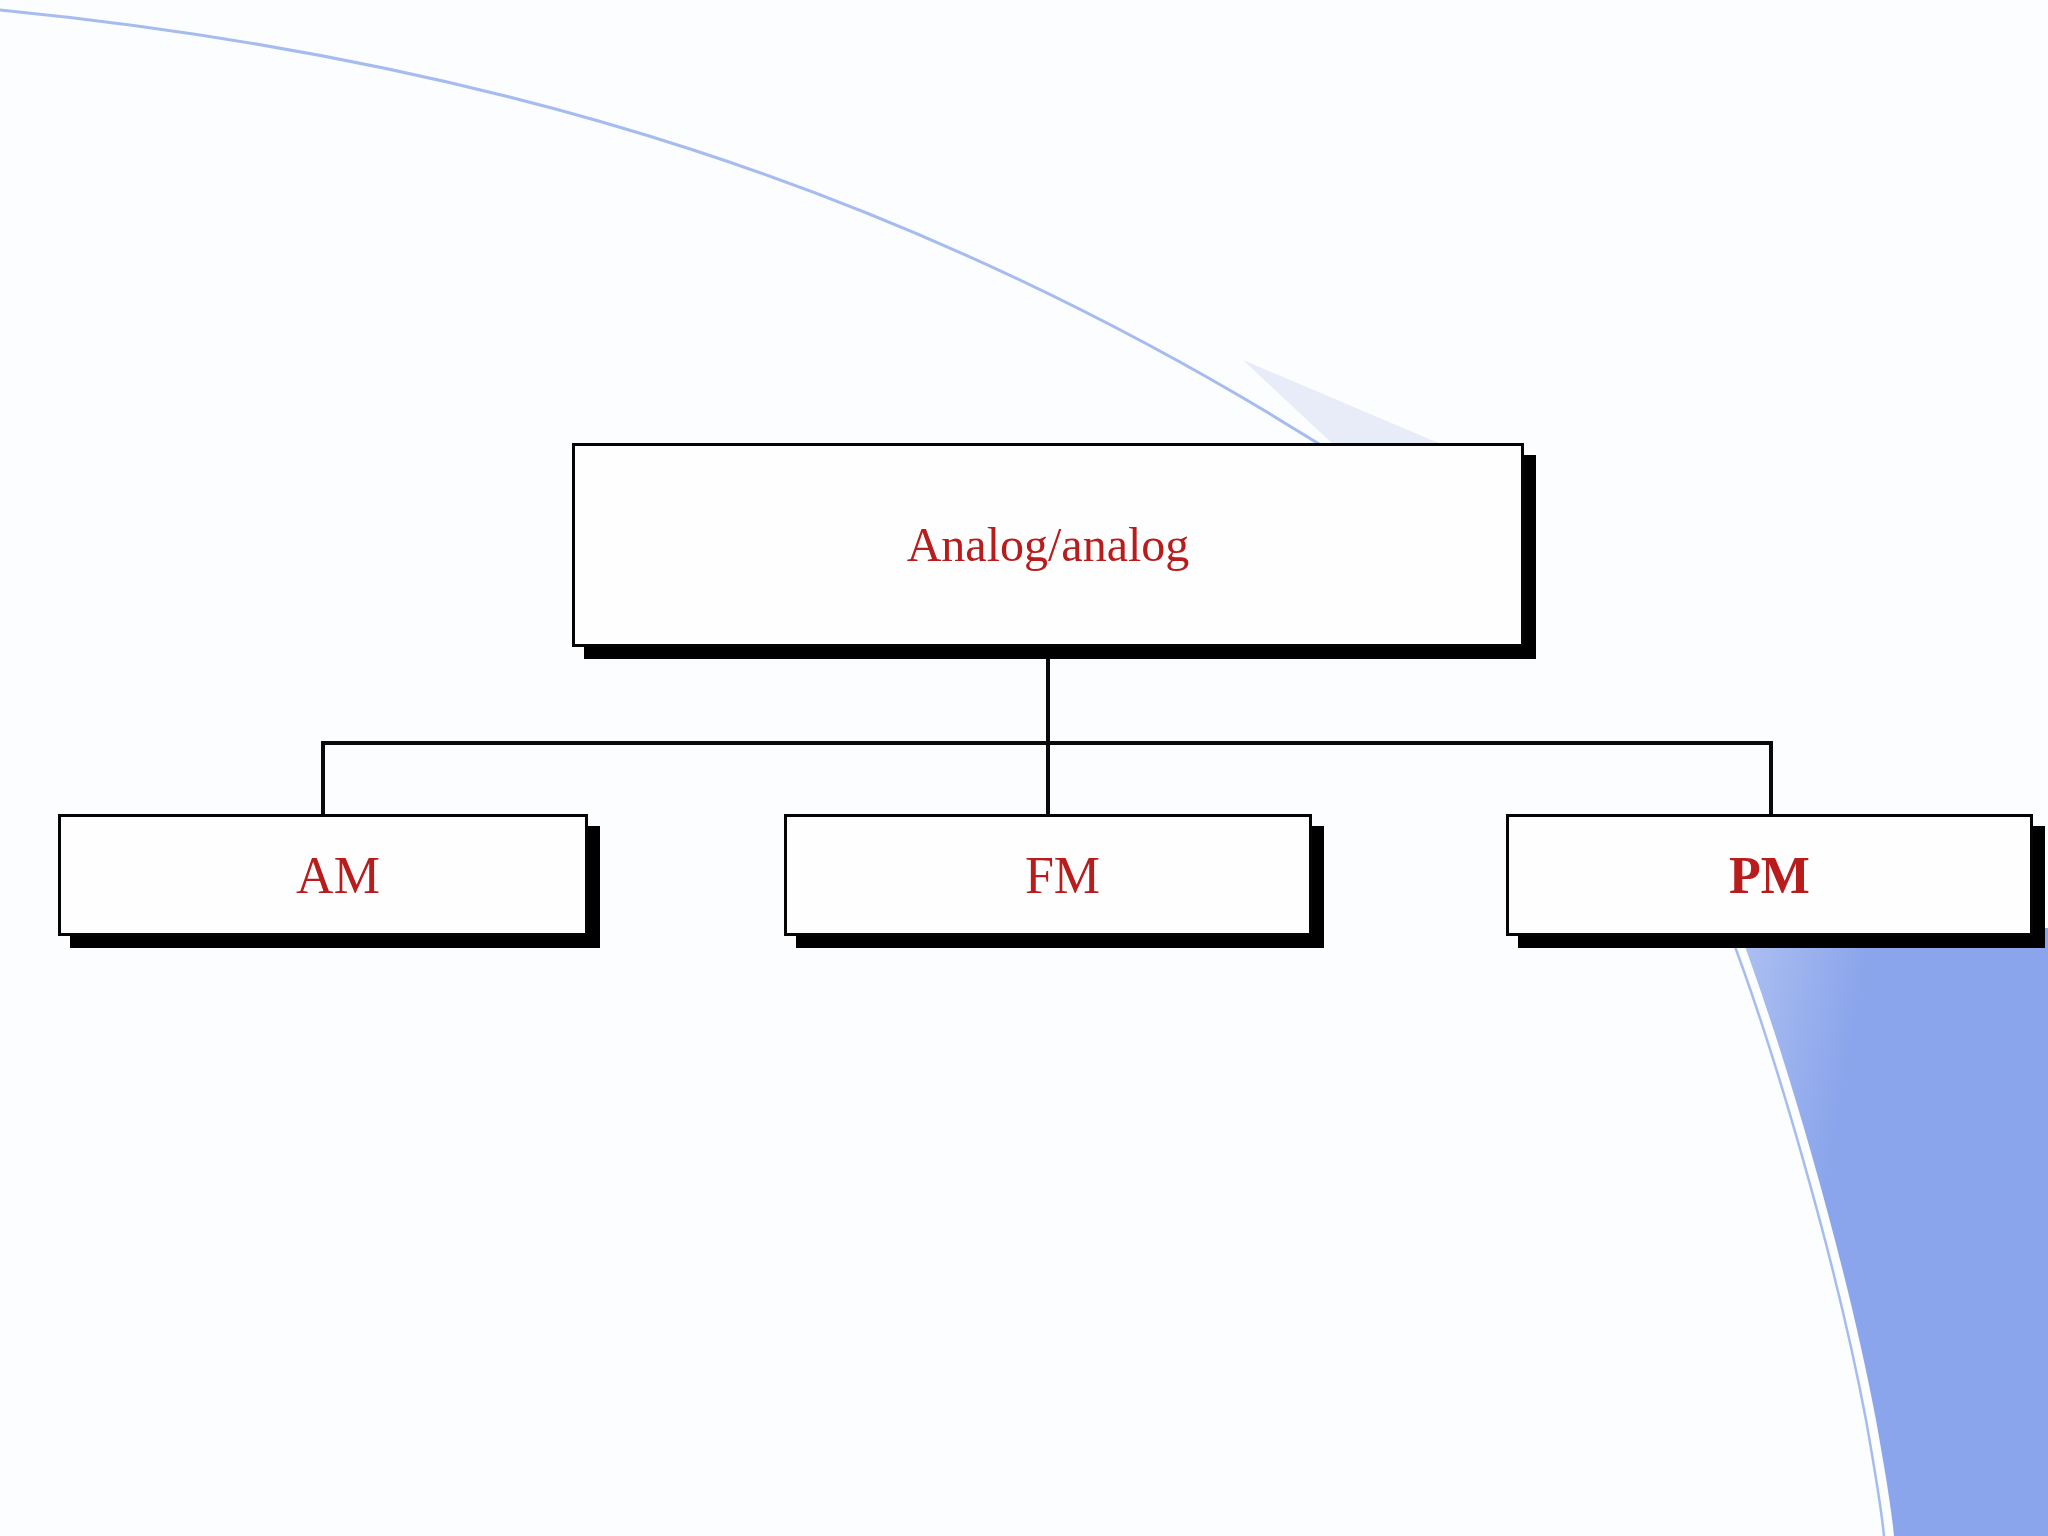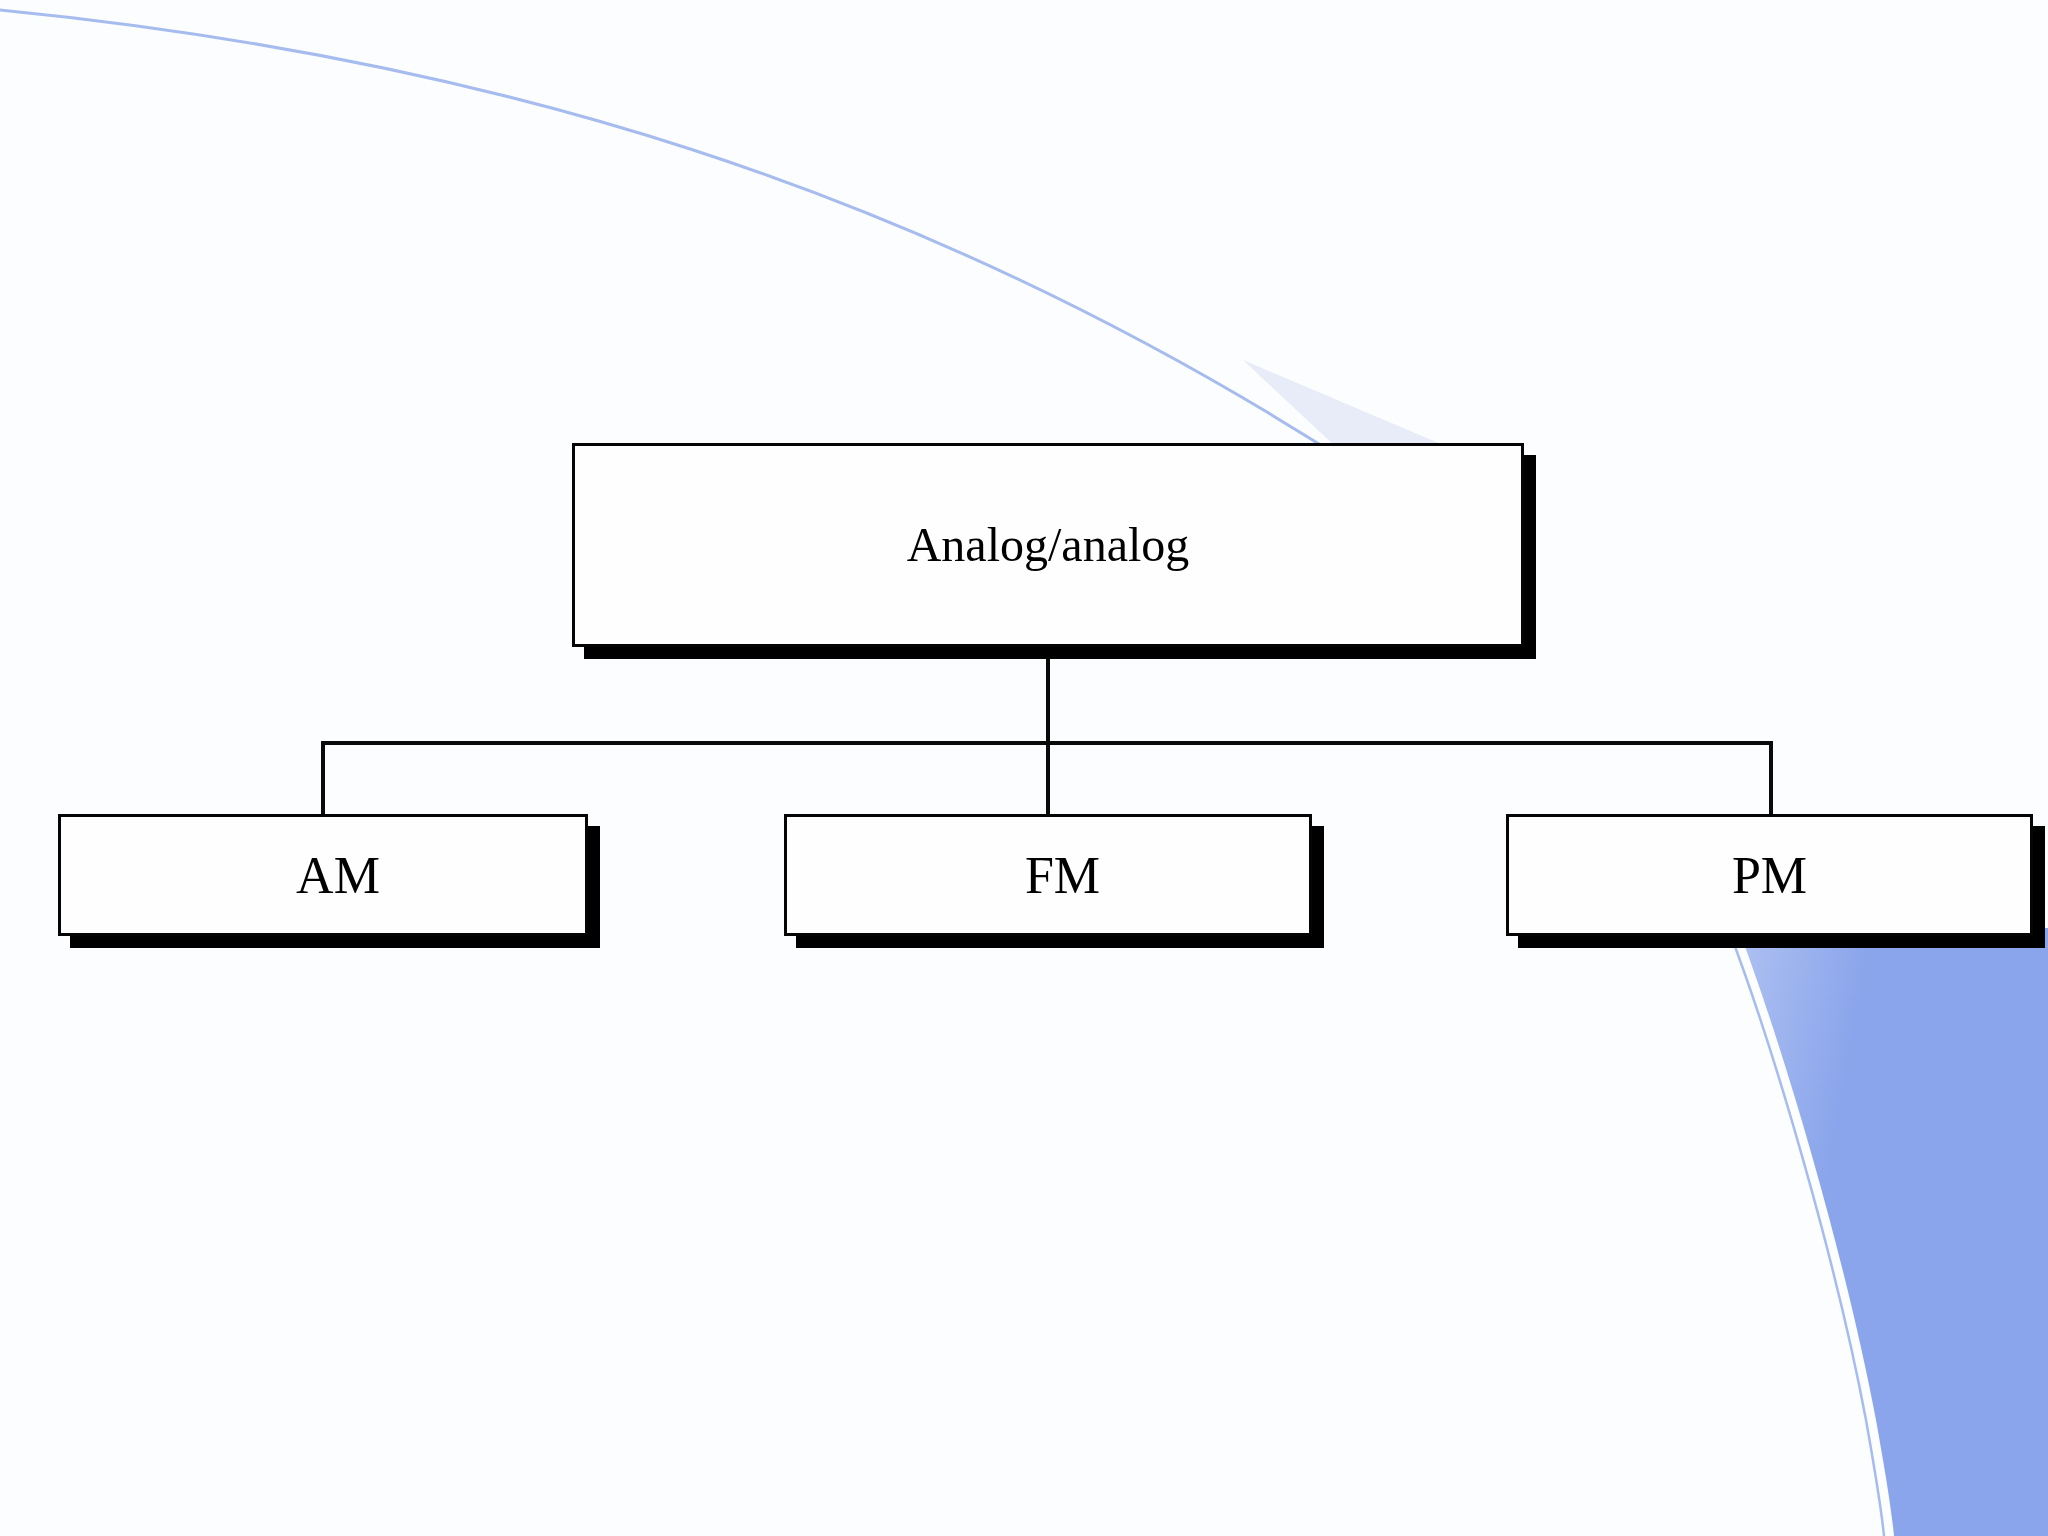--- a/index.html
+++ b/index.html
@@ -48,36 +48,36 @@
     z-index: 2;
     box-sizing: border-box;
     background: #fefefe;
     border: 3px solid #050505;
     box-shadow: 12px 12px 0 0 #000000;
     display: flex;
     flex-direction: column;
     align-items: center;
     justify-content: center;
     text-align: center;
-    color: #000000;
+    color: #b91c1c;
   }
   .node-root {
     left: 572px; top: 443px;
     width: 952px; height: 204px;
     font-size: 48px;
     line-height: 1.33;
   }
   .node-child {
     top: 814px;
     height: 122px;
     font-size: 52px;
   }
   .node-am { left: 58px;   width: 530px; padding-left: 30px; }
   .node-fm { left: 784px;  width: 528px; padding-left: 29px; }
-  .node-pm { left: 1506px; width: 527px; }
+  .node-pm { left: 1506px; width: 527px; font-weight: bold; }
 </style>
 </head>
 <body>
 
 <div class="slide">
 
   <svg class="bg-svg" viewBox="0 0 2048 1536" aria-hidden="true">
     <defs>
       <linearGradient id="crescentGrad" x1="0" y1="0" x2="0.7" y2="0.25">
         <stop offset="0" stop-color="#AFC1F2"></stop>

